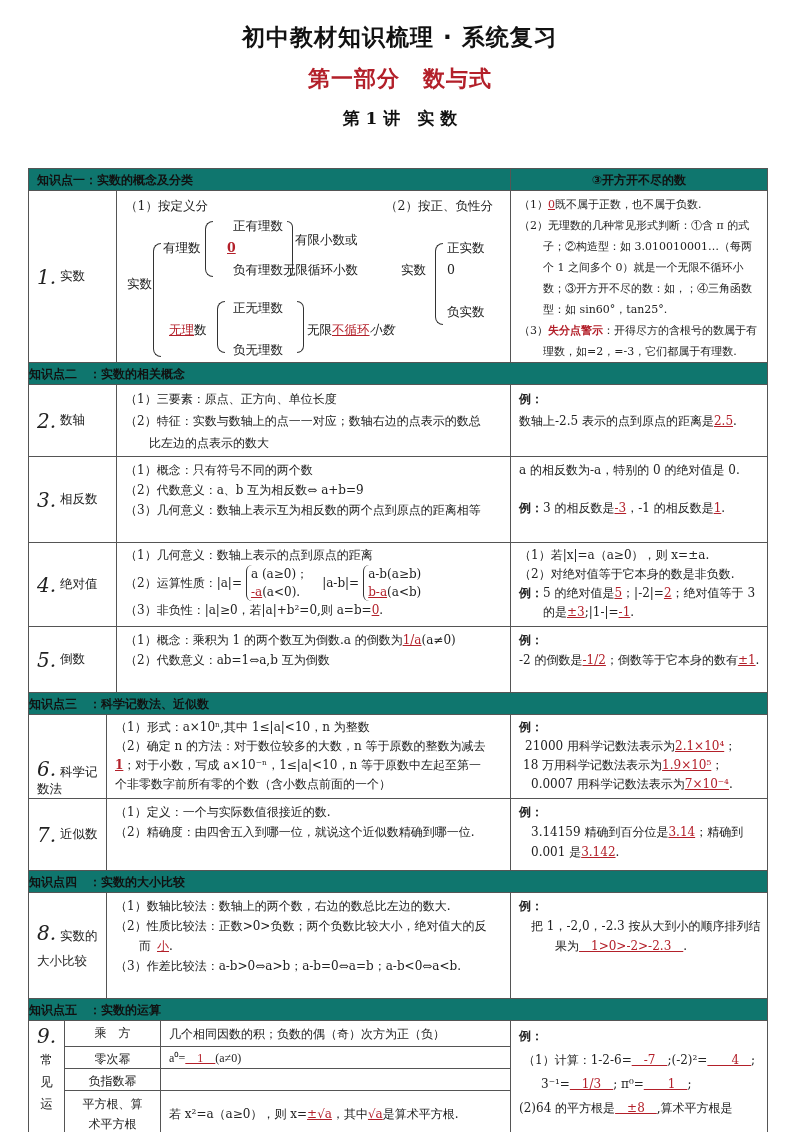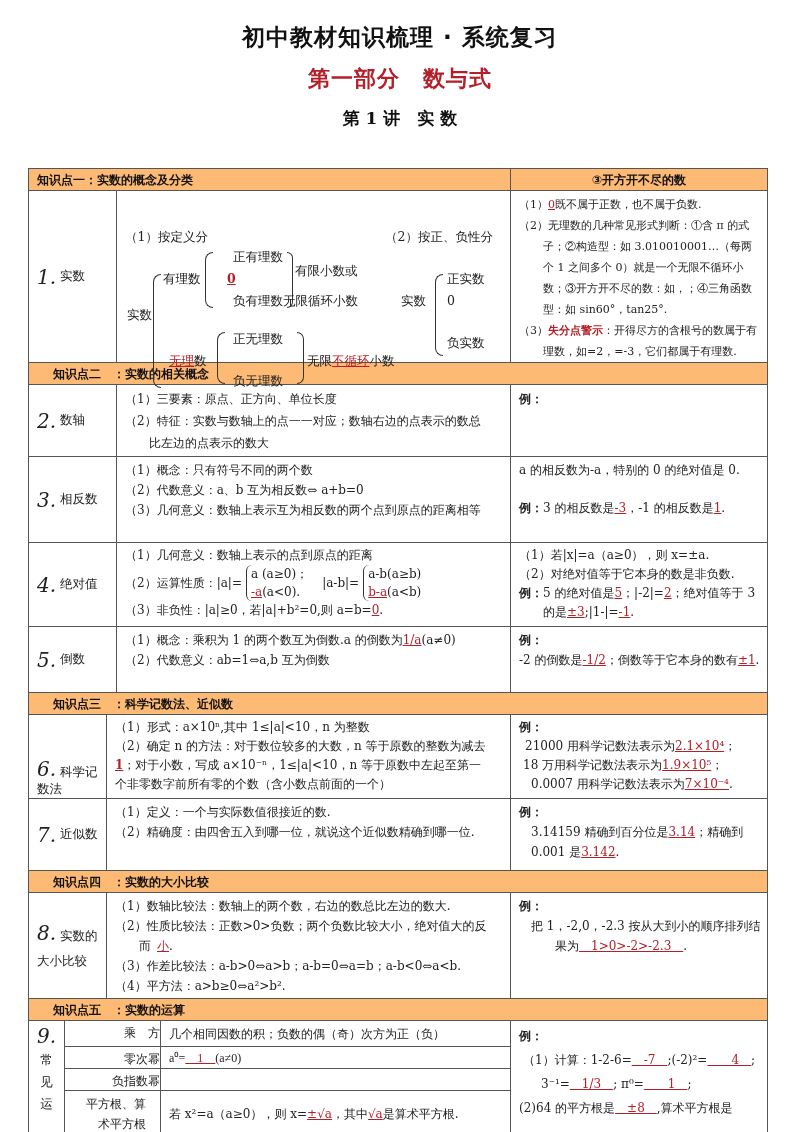--- a/index.html
+++ b/index.html
@@ -9,54 +9,54 @@
   .title-main { position: absolute; top: 22px; left: 0; width: 800px; text-align: center;
     font-family: "DejaVu Sans", "Liberation Sans", sans-serif; font-weight: bold; font-size: 23px; color: #111; letter-spacing: 1px; }
   .title-part { position: absolute; top: 64px; left: 0; width: 800px; text-align: center;
     font-family: "DejaVu Sans", "Liberation Sans", sans-serif; font-weight: bold; font-size: 22px; color: #b3202a; letter-spacing: 1px; }
   .title-lecture { position: absolute; top: 107px; left: 0; width: 800px; text-align: center;
     font-weight: bold; font-size: 17px; color: #111; }
 
   .sheet { position: absolute; left: 28px; top: 168px; width: 740px; border: 1px solid #555; }
   .row { display: flex; border-bottom: 1px solid #555; }
   .row:last-child { border-bottom: none; }
-  .sec-head { background: #fdba74; font-family: "DejaVu Sans", "Liberation Sans", sans-serif; font-weight: bold;
+  .sec-head { background: #0f766e; font-family: "DejaVu Sans", "Liberation Sans", sans-serif; font-weight: bold;
     font-size: 12px; color: #111; height: 22px; line-height: 22px; }
   .sec-head .l { width: 482px; padding-left: 8px; border-right: 1px solid #555; }
   .sec-head .r { flex: 1; text-align: center; }
-  .sec-head .full { flex: 1; padding-left: 24px; }
+  .sec-head .full { flex: 1; padding-left: 0; }
 
   .c-name { width: 88px; border-right: 1px solid #555; display: flex; align-items: center; padding-left: 8px;
     font-size: 12.5px; }
   .c-name .num { font-style: italic; font-size: 20px; margin-right: 4px; font-family: "DejaVu Serif", serif; }
   .c-body { width: 394px; border-right: 1px solid #555; padding: 3px 21px 3px 8px; font-size: 12px; line-height: 22px; }
   .c-ex { flex: 1; padding: 3px 6px 3px 8px; font-size: 12px; line-height: 22px; }
   .hang { padding-left: 24px; text-indent: -24px; }
   .ans { color: #b3202a; text-decoration: underline; text-decoration-color: #b3202a; }
   .red { color: #b3202a; font-weight: bold; }
   b.ex { font-weight: bold; }
 
   
-  .diagram { position: relative; height: 160px; margin-top: 31px; }
+  .diagram { position: relative; height: 160px; }
   .diagram span { position: absolute; white-space: nowrap; font-size: 12.5px; }
   .brace { position: absolute; border: 1.2px solid #333; border-right: none; border-radius: 8px 0 0 8px; }
   .brace-r { position: absolute; border: 1.2px solid #333; border-left: none; border-radius: 0 8px 8px 0; }
 
   
   .piece { display: inline-block; vertical-align: middle; border-left: 1.2px solid #333; border-radius: 6px 0 0 6px;
     padding-left: 4px; line-height: 18px; margin-left: 4px; }
 
   
   .op-wrap { display: flex; width: 482px; border-right: 1px solid #555; }
   .op-label { width: 36px; border-right: 1px solid #555; text-align: center; font-size: 12.5px; line-height: 22px; padding-top: 2px; }
   .op-label .num { font-style: italic; font-size: 20px; display: block; line-height: 26px; }
   .op-table { flex: 1; }
   .op-row { display: flex; border-bottom: 1px solid #555; font-size: 12px; }
   .op-row:last-child { border-bottom: none; }
-  .op-k { width: 96px; border-right: 1px solid #555; text-align: right; line-height: 20px; padding: 2px 0; }
+  .op-k { width: 96px; border-right: 1px solid #555; text-align: center; line-height: 20px; padding: 2px 0; }
   .op-v { flex: 1; padding: 2px 8px; line-height: 20px; display: flex; align-items: center; }
 </style>
 </head>
 <body>
 
 <div class="title-main">初中教材知识梳理 · 系统复习</div>
 <div class="title-part">第一部分　数与式</div>
 <div class="title-lecture">第 1 讲　实 数</div>
 
 <div class="sheet">
@@ -82,21 +82,21 @@
         <span class="ans" style="left:104px;top:46px;font-weight:bold;padding:0 6px;">0</span>
         <span style="left:116px;top:68px;">负有理数</span>
         <div class="brace-r" style="left:170px;top:30px;width:6px;height:56px;"></div>
         <span style="left:178px;top:38px;">有限小数或</span>
         <span style="left:166px;top:68px;">无限循环小数</span>
         <span style="left:52px;top:128px;"><span class="ans" style="position:static;">无理</span><span style="position:static;">数</span></span>
         <div class="brace" style="left:100px;top:110px;width:8px;height:52px;"></div>
         <span style="left:116px;top:106px;">正无理数</span>
         <span style="left:116px;top:148px;">负无理数</span>
         <div class="brace-r" style="left:180px;top:110px;width:7px;height:52px;"></div>
-        <span style="left:190px;top:128px;"><span style="position:static;">无限</span><span class="ans" style="position:static;">不循环</span><span style="position:static;">小数</span></span>
+        <span style="left:190px;top:128px;"><span style="position:static;">无限</span><span class="ans" style="position:static;">不循环</span><span style="position:static;font-style:italic;">小数</span></span>
         <span style="left:284px;top:68px;">实数</span>
         <div class="brace" style="left:318px;top:52px;width:8px;height:82px;"></div>
         <span style="left:330px;top:46px;">正实数</span>
         <span style="left:330px;top:68px;">0</span>
         <span style="left:330px;top:110px;">负实数</span>
       </div>
     </div>
     <div class="c-ex" style="font-size:11px;line-height:21px;">
       <div><span>（1）</span><span class="ans">0</span><span>既不属于正数，也不属于负数.</span></div>
       <div class="hang">（2）无理数的几种常见形式判断：①含 π 的式子；②构造型：如 3.010010001…（每两个 1 之间多个 0）就是一个无限不循环小数；③开方开不尽的数：如，；④三角函数型：如 sin60°，tan25°.</div>
@@ -111,30 +111,31 @@
     <div class="c-name">
       <span class="num">2.</span>
         <span>数轴</span>
     </div>
     <div class="c-body">
       <div>（1）三要素：原点、正方向、单位长度</div>
       <div class="hang">（2）特征：实数与数轴上的点一一对应；数轴右边的点表示的数总比左边的点表示的数大</div>
     </div>
     <div class="c-ex">
       <div><b class="ex">例：</b></div>
+      <div><span>数轴上-2.5 表示的点到原点的距离是</span><span class="ans">2.5</span><span>.</span></div>
     </div>
   </div>
   <div class="row" style="height:86px;">
     <div class="c-name">
       <span class="num">3.</span>
         <span>相反数</span>
     </div>
     <div class="c-body" style="line-height:20px;">
       <div>（1）概念：只有符号不同的两个数</div>
-      <div>（2）代数意义：a、b 互为相反数⇔ a+b=0</div>
+      <div>（2）代数意义：a、b 互为相反数⇔ a+b=9</div>
       <div class="hang">（3）几何意义：数轴上表示互为相反数的两个点到原点的距离相等</div>
     </div>
     <div class="c-ex" style="line-height:20px;">
       <div style="margin-bottom:18px;">a 的相反数为-a，特别的 0 的绝对值是 0.</div>
       <div><b class="ex">例：</b><span>3 的相反数是</span><span class="ans">-3</span><span>，-1 的相反数是</span><span class="ans">1</span><span>.</span></div>
     </div>
   </div>
   <div class="row" style="height:84px;">
     <div class="c-name">
       <span class="num">4.</span>
@@ -215,21 +216,20 @@
   </div>
   <div class="row" style="height:106px;">
     <div class="c-name" style="width:78px;flex-direction:column;align-items:flex-start;justify-content:center;">
       <div><span class="num">8.</span><span>实数的</span></div>
       <div style="margin-top:8px;">大小比较</div>
     </div>
     <div class="c-body" style="width:404px;line-height:20px;">
       <div>（1）数轴比较法：数轴上的两个数，右边的数总比左边的数大.</div>
       <div class="hang"><span>（2）性质比较法：正数&gt;0&gt;负数；两个负数比较大小，绝对值大的反而</span><span class="ans" style="padding-left:6px;">小</span><span>.</span></div>
       <div>（3）作差比较法：a-b&gt;0⇔a&gt;b；a-b=0⇔a=b；a-b&lt;0⇔a&lt;b.</div>
-      <div>（4）平方法：a&gt;b≥0⇔a²&gt;b².</div>
     </div>
     <div class="c-ex" style="line-height:20px;">
       <div><b class="ex">例：</b></div>
       <div class="hang" style="padding-left:36px;text-indent:-24px;"><span>把 1，-2,0，-2.3 按从大到小的顺序排列结果为</span><span class="ans" style="white-space:pre;">　1&gt;0&gt;-2&gt;-2.3　</span><span>.</span></div>
     </div>
   </div>
 
   <div class="row sec-head">
     <div class="full">知识点五　：实数的运算</div>
   </div>

